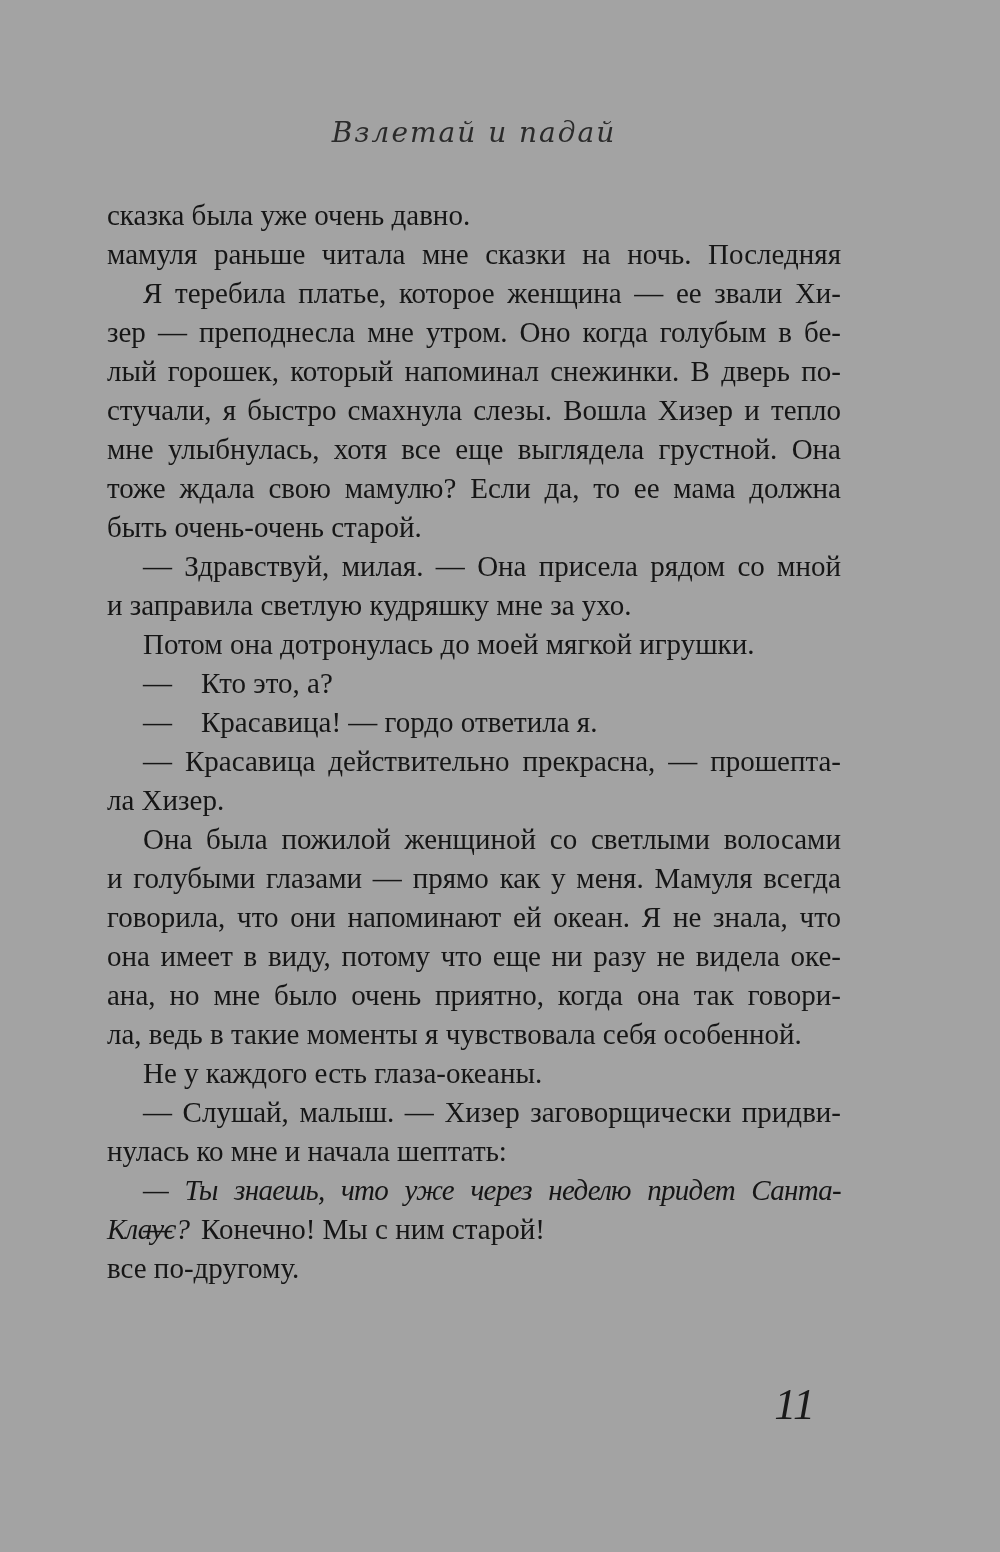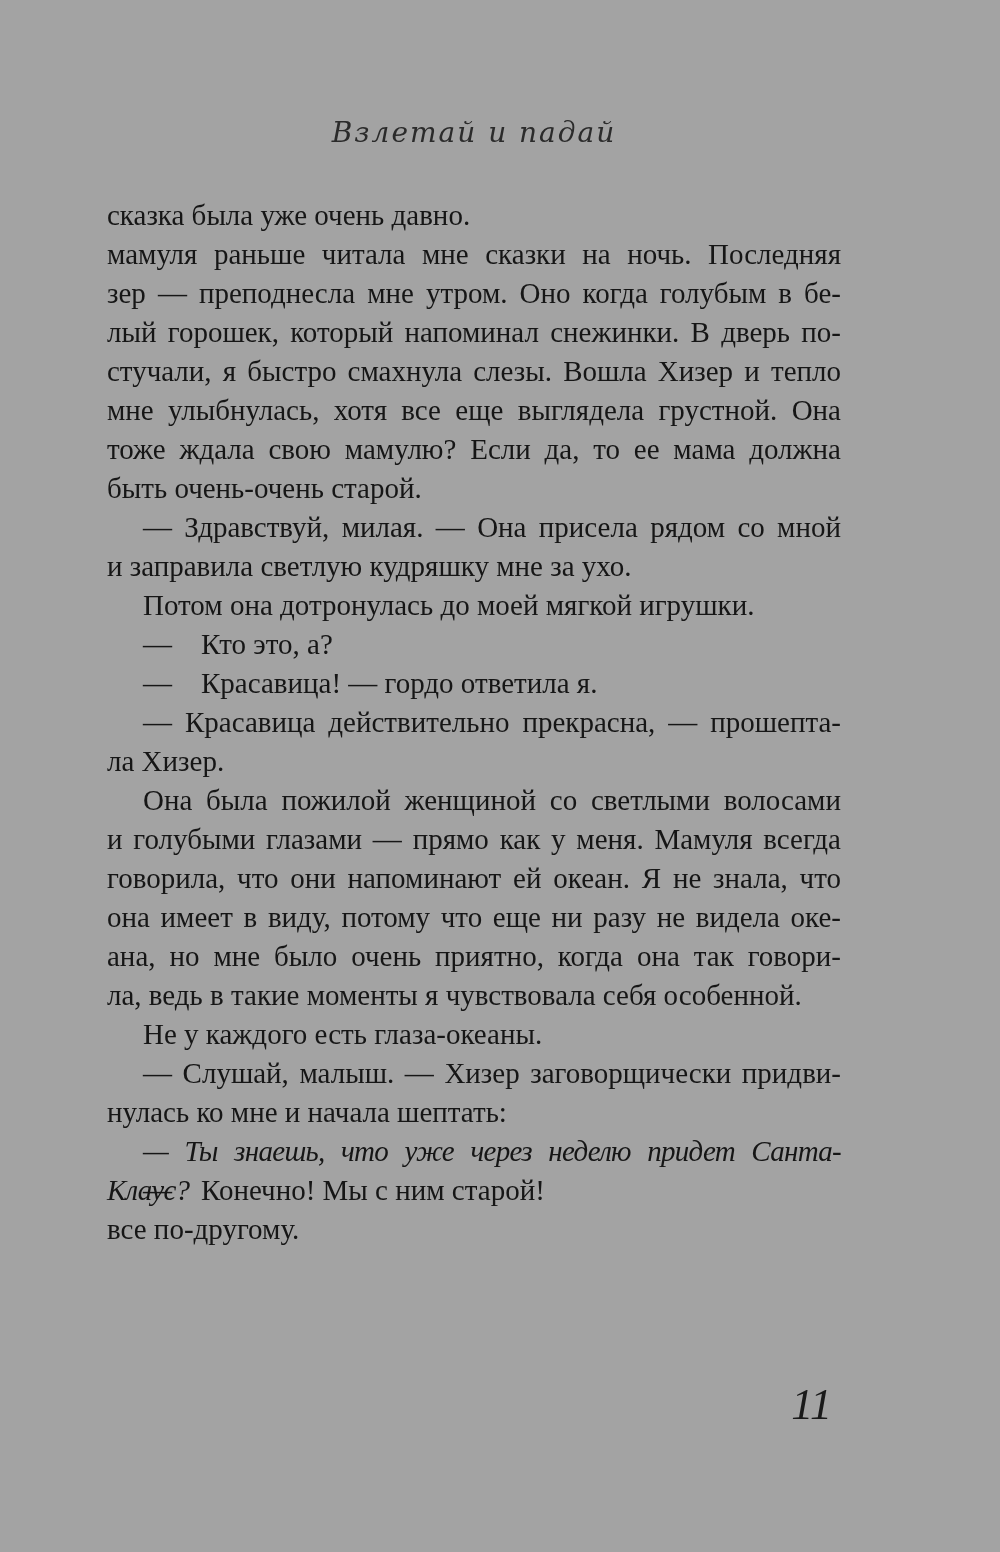--- a/index.html
+++ b/index.html
@@ -34,39 +34,40 @@
     color: #161616;
   }
   .line { height: 39px; white-space: nowrap; }
   .line.jst  { text-align: justify; text-align-last: justify; white-space: normal; }
   .line.njst { text-align: left;    text-align-last: left; }
   .line.ind  { text-indent: 36px; }
   .line.em   { }
   .line.tight{ letter-spacing: -0.7px; font-style: italic; }
   .folio {
     position: absolute;
-    top: 1380px; left: 109px; width: 734px;
+    top: 1380px; left: 92px; width: 734px;
     box-sizing: border-box;
     padding-right: 11px;
     text-align: right;
     font-style: italic;
     font-size: 44px;
     line-height: 50px;
     color: #1a1a1a;
   }
 </style>
 </head>
 <body>
 
 <main class="page">
   <div class="running-head">Взлетай и падай</div>
 
   <div class="text-block">
       <div class="line njst">сказка была уже очень давно.</div>
       <div class="line jst">мамуля раньше читала мне сказки на ночь. Последняя</div>
+      <div class="line ind jst">Я теребила платье, которое женщина — ее звали Хи-</div>
       <div class="line jst">зер — преподнесла мне утром. Оно когда голубым в бе-</div>
       <div class="line jst">лый горошек, который напоминал снежинки. В дверь по-</div>
       <div class="line jst">стучали, я быстро смахнула слезы. Вошла Хизер и тепло</div>
       <div class="line jst">мне улыбнулась, хотя все еще выглядела грустной. Она</div>
       <div class="line jst">тоже ждала свою мамулю? Если да, то ее мама должна</div>
       <div class="line njst">быть очень-очень старой.</div>
       <div class="line ind jst">— Здравствуй, милая. — Она присела рядом со мной</div>
       <div class="line njst">и заправила светлую кудряшку мне за ухо.</div>
       <div class="line ind njst">Потом она дотронулась до моей мягкой игрушки.</div>
       <div class="line ind njst">— Кто это, а?</div>

